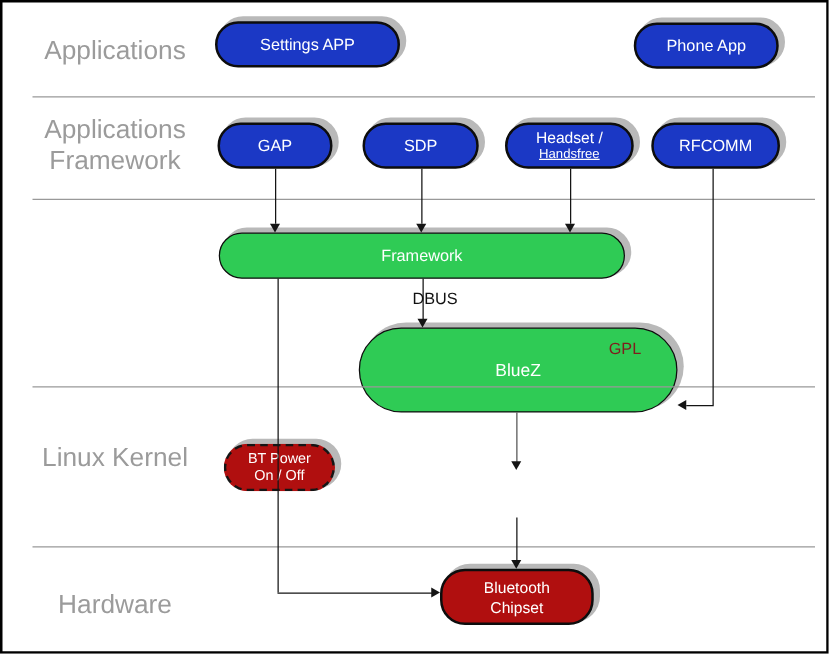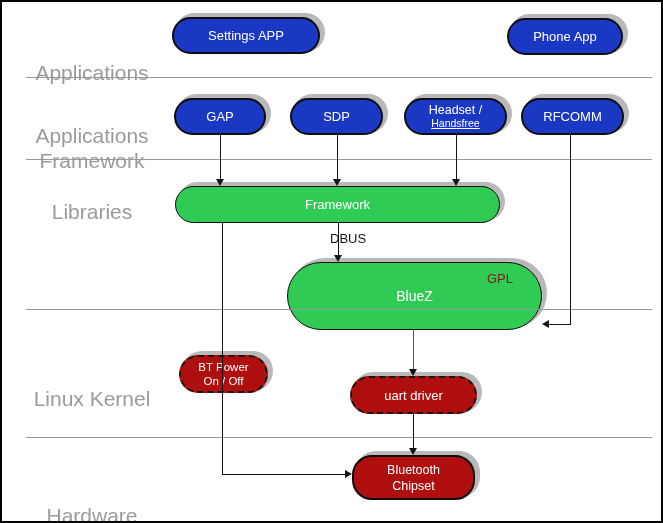--- a/index.html
+++ b/index.html
@@ -8,21 +8,21 @@
   }
   html,body{margin:0;padding:0;background:#ffffff;}
   .canvas{
     position:relative; width:663px; height:523px; background:#ffffff;
     border:2px solid #000; box-sizing:border-box; overflow:hidden;
     font-family:"Liberation Sans", sans-serif;
   }
   .divider{position:absolute; left:24px; width:626px; height:1px; background:var(--divider); z-index:3;}
   .section-label{
     position:absolute; left:10px; width:160px; text-align:center;
-    color:var(--label-gray); font-size:21px; line-height:25px; z-index:1; white-space:nowrap;margin-top:32px;
+    color:var(--label-gray); font-size:21px; line-height:25px; z-index:1; white-space:nowrap;
   }
   .pill{
     position:absolute; display:flex; flex-direction:column; align-items:center; justify-content:center;
     color:#fff; text-align:center; z-index:2; box-sizing:border-box;
     box-shadow:4px -3px 0 1px var(--shadow);
   }
   .pill.blue{background:var(--blue); border:2px solid #0d0d0d;text-align:center;}
   .pill.green{background:var(--green); border:1.5px solid #0d0d0d;}
   .pill.red{background:var(--red); border:2px solid #0d0d0d;}
   .pill.red.dashed{border:2px dashed #151515;}
@@ -50,21 +50,21 @@
   <div class="divider" style="top:435px"></div>
 
   <div class="section-label" style="top:26px">
     <span>Applications</span>
   </div>
   <div class="section-label" style="top:89px">
     <span>Applications</span><br>
     <span>Framework</span>
   </div>
   <div class="section-label" style="top:165px">
-    <span>Libraries</span><br>
+    <br>
   </div>
   <div class="section-label" style="top:352px">
     <span>Linux Kernel</span>
   </div>
   <div class="section-label" style="top:469px">
     <span>Hardware</span>
   </div>
 
   <div class="pill blue t13" style="left:170px; top:15px; width:148px; height:37px; border-radius:19px">
     <span>Settings APP</span>
@@ -92,23 +92,20 @@
   </div>
   <div class="pill green t14" style="left:285px; top:260px; width:255px; height:68px; border-radius:34px">
     <span>BlueZ</span>
     <span class="gpl">GPL</span>
   </div>
 
   <div class="pill red dashed" style="left:177px; top:353px; width:89px; height:38px; border-radius:19px">
     <span class="t115">BT Power</span>
     <span class="t115">On / Off</span>
   </div>
-  <div class="pill red dashed t13" style="left:348px; top:374px; width:127px; height:38px; border-radius:19px">
-    <span>uart driver</span>
-  </div>
 
   <div class="pill red" style="left:350px; top:453px; width:123px; height:45px; border-radius:20px">
     <span class="chip-l">Bluetooth</span>
     <span class="chip-l">Chipset</span>
   </div>
 
   <div class="vline" style="left:218px; top:133px; height:44px"></div>
   <div class="ah ah-down" style="left:214px; top:177px"></div>
 
   <div class="vline" style="left:335px; top:133px; height:44px"></div>

